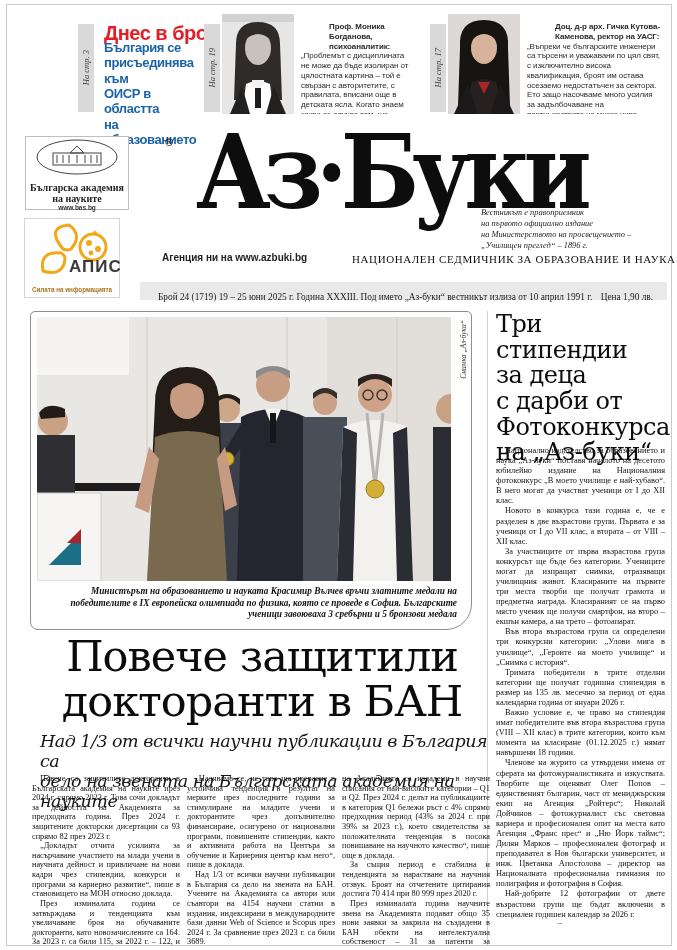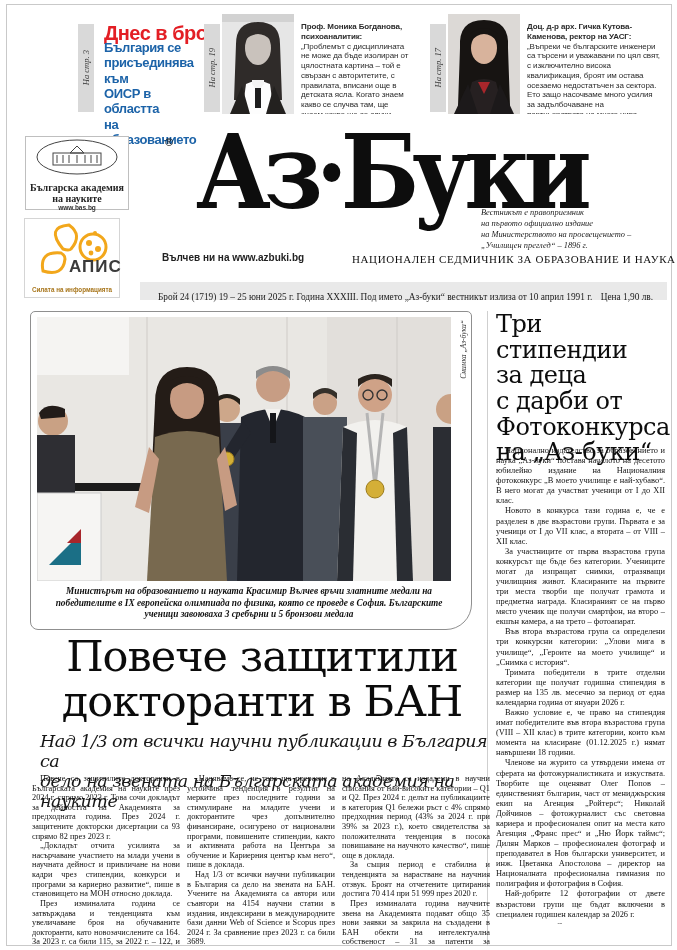--- a/index.html
+++ b/index.html
@@ -11,21 +11,21 @@
 
   
   .vstrip { position:absolute; width:16px; background:#d9d9d9; display:flex; align-items:center; justify-content:center; }
   .vstrip span { writing-mode:vertical-rl; transform:rotate(180deg); font-family:"Liberation Serif", serif; font-style:italic; font-size:8.5px; color:#3c3c3c; white-space:nowrap; }
 
   
   .today-header { position:absolute; left:104px; top:22px; font-size:20px; font-weight:bold; color:#e31e24; letter-spacing:-0.5px; }
   .today-text { position:absolute; left:104px; top:40px; width:100px; font-size:13px; font-weight:bold; line-height:1.18; color:#1c63a8; letter-spacing:-0.4px; }
   .qbox-photo { position:absolute; top:14px; width:72px; height:100px; overflow:hidden; }
   .qtext { position:absolute; top:22px; font-size:8px; line-height:1.22; color:#2b2b2b; letter-spacing:-0.1px; overflow:hidden; }
-  .qtext b { display:block; }
+  .qtext b { display:block;margin-left:28px; }
 
   
   .logo-box { position:absolute; border:1px solid #bfbfbf; background:#fff; text-align:center; }
   .bas-title { font-family:"Liberation Serif", serif; font-size:10px; font-weight:bold; color:#222; margin-top:1px; }
   .bas-url { font-size:6.5px; font-weight:bold; color:#333; }
   .apis-word { font-size:17px; font-weight:bold; color:#3a3a3a; letter-spacing:1px; position:absolute; left:44px; top:38px; }
   .apis-sub { position:absolute; left:0; right:0; bottom:4px; font-size:6.3px; font-weight:bold; color:#a8761c; }
   .brand { position:absolute; left:196px; top:118px; width:380px; font-family:"DejaVu Serif", serif; font-weight:bold; font-size:92px; letter-spacing:-7px; color:#0d0d0d; transform:scaleY(1.12); transform-origin:top left; line-height:1.05; }
   .reg { position:absolute; left:165px; top:136px; font-size:11px; color:#111; }
   .heritage { position:absolute; left:481px; top:208px; width:180px; font-family:"Liberation Serif", serif; font-style:italic; font-size:8.4px; line-height:1.3; color:#222; }
@@ -33,21 +33,21 @@
   .mast-sub { position:absolute; left:352px; top:253px; width:312px; font-family:"Liberation Serif", serif; font-size:11px; letter-spacing:0.6px; color:#111; white-space:nowrap; }
 
   
   .infobar { position:absolute; left:140px; top:282px; width:527px; height:18px; background:#e9e9e9; display:flex; align-items:center; justify-content:space-between; padding:12px 14px 0 18px; font-family:"Liberation Serif", serif; font-size:9.3px; color:#222; }
 
   
   .photo-frame { position:absolute; left:30px; top:311px; width:442px; height:319px; border:1px solid #8f8f8f; border-radius:5px 5px 26px 8px; overflow:hidden; background:#fff; }
   .photo-area { position:absolute; left:6px; top:5px; width:414px; height:264px; overflow:hidden; }
   .photo-credit { position:absolute; right:3px; top:8px; height:160px; display:flex; align-items:flex-start; }
   .photo-credit span { writing-mode:vertical-rl; transform:rotate(180deg); font-family:"Liberation Serif", serif; font-style:italic; font-size:7.5px; color:#333; white-space:nowrap; }
-  .caption { position:absolute; left:10px; right:14px; top:274px; text-align:center; font-family:"Liberation Serif", serif; font-style:italic; font-weight:bold; font-size:9.3px; line-height:1.25; color:#111; }
+  .caption { position:absolute; left:10px; right:14px; top:274px; text-align:right; font-family:"Liberation Serif", serif; font-style:italic; font-weight:bold; font-size:9.3px; line-height:1.25; color:#111; }
 
   
   .col-divider { position:absolute; left:487px; top:311px; width:1px; height:634px; background:#cfcfcf; }
   .right-headline { position:absolute; left:496px; top:312px; width:172px; font-family:"DejaVu Serif", serif; font-size:24px; line-height:1.07; color:#0c0c0c; letter-spacing:-0.5px; }
   .right-body { position:absolute; left:496px; top:446px; width:169px; height:478px; overflow:hidden; font-family:"Liberation Serif", serif; font-size:8.4px; line-height:1.2; text-align:justify; color:#111; }
   .right-body p { text-indent:9px; }
   .footnote { font-style:italic; text-align:right; text-indent:0 !important; padding-top:2px; }
 
   
   .lead-headline { position:absolute; left:34px; top:634px; width:456px; text-align:center; font-family:"DejaVu Serif", serif; font-size:43px; line-height:1.04; color:#0b0b0b; letter-spacing:-1px; }
@@ -144,21 +144,21 @@
     <div class="apis-word">АПИС</div>
     <div class="apis-sub">Силата на информацията</div>
   </div>
 
   <div class="reg">®</div>
   <div class="brand">Аз·Буки</div>
   <div class="heritage prelines">Вестникът е правоприемник
 на първото официално издание
 на Министерството на просвещението –
 „Училищен преглед“ – 1896 г.</div>
-  <div class="readus">Вълчев ни на  www.azbuki.bg</div>
+  <div class="readus">Агенция ни на  www.azbuki.bg</div>
   <div class="mast-sub">НАЦИОНАЛЕН СЕДМИЧНИК ЗА ОБРАЗОВАНИЕ И НАУКА</div>
 
   <div class="infobar">
     <span>Брой 24 (1719) 19 – 25 юни 2025 г. Година XXXIII. Под името „Аз-буки“ вестникът излиза от 10 април 1991 г.</span>
     <span>Цена 1,90 лв.</span>
   </div>
 
   <div class="photo-frame">
     <div class="photo-area">
       <svg width="414" height="264" viewBox="0 0 414 264">
@@ -252,18 +252,18 @@
       <p>„Докладът отчита усилията за насърчаване участието на млади учени в научната дейност и привличане на нови кадри чрез стипендии, конкурси и програми за кариерно развитие“, пише в становището на МОН относно доклада.</p>
       <p>През изминалата година се затвърждава и тенденцията към увеличаване броя на обучаваните докторанти, като новозачислените са 164. За 2023 г. са били 115, за 2022 г. – 122, и за 2021 г. – 88, сочат още данните. Отчислените докторанти с право на защита са 146.</p>
     </div>
     <div class="lead-col">
       <p>„Надяваме се, че това ще прерасне в устойчива тенденция в резултат на мерките през последните години за стимулиране на младите учени и докторантите чрез допълнително финансиране, осигурено от национални програми, повишените стипендии, както и активната работа на Центъра за обучение и Кариерния център към него“, пише в доклада.</p>
       <p>Над 1/3 от всички научни публикации в България са дело на звената на БАН. Учените на Академията са автори или съавтори на 4154 научни статии в издания, индексирани в международните бази данни Web of Science и Scopus през 2024 г. За сравнение през 2023 г. са били 3689.</p>
 
     </div>
     <div class="lead-col">
       <p class="cont">на Академията са издадени в научни списания от най-високите категории – Q1 и Q2. През 2024 г. делът на публикациите в категория Q1 бележи ръст с 4% спрямо предходния период (43% за 2024 г. при 39% за 2023 г.), което свидетелства за положителната тенденция в посока повишаване на научното качество“, пише още в доклада.</p>
-      <p>За същия период е стабилна и тенденцията за нарастване на научния отзвук. Броят на отчетените цитирания достига 70 414 при 51 999 през 2020 г.</p>
+      <p>За същия период е стабилна и тенденцията за нарастване на научния отзвук. Броят на отчетените цитирания достига 70 414 при 80 999 през 2020 г.</p>
       <p>През изминалата година научните звена на Академията подават общо 35 нови заявки за закрила на създадени в БАН обекти на интелектуална собственост – 31 за патенти за изобретения и 4 за регистрация на полезни модели.</p>
 
     </div>
   </div>
 </div>
 
 </body></html>

